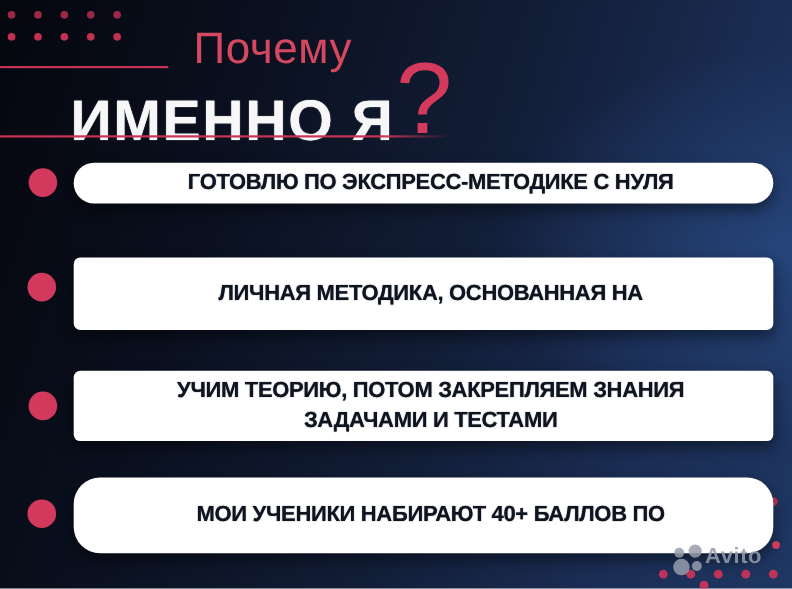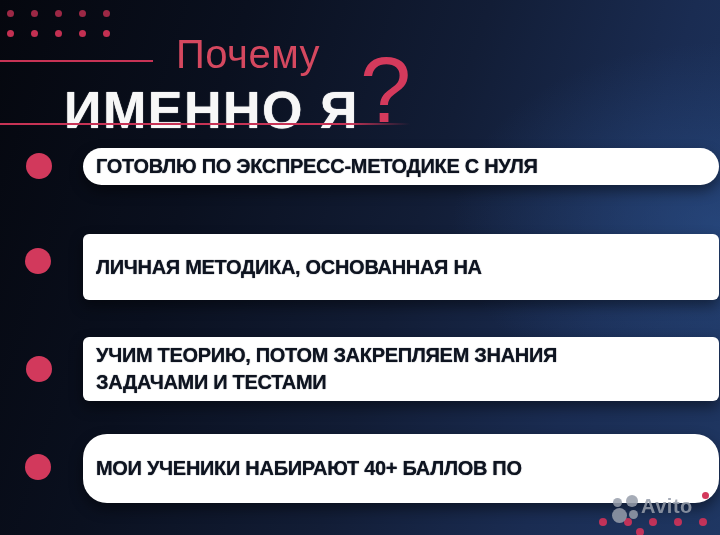--- a/index.html
+++ b/index.html
@@ -14,45 +14,46 @@
   }
   .abs{position:absolute;}
   .dot{position:absolute;border-radius:50%;}
 
   
   .tl-dot{width:7px;height:7px;background:#c33052;}
   .tl-dot.dim{background:#9c2845;}
 
   
   .title-line1{
-    left:150px;top:32px;width:196px;
+    left:150px;top:22px;width:196px;
     font-size:40px;font-weight:400;color:#d5485f;
     letter-spacing:0.5px;text-align:center;
   }
   .title-line2{
     left:64px;top:80px;
     font-size:52px;font-weight:700;color:#f7f7f7;
     letter-spacing:1.5px;
     text-shadow:0 0 1px #f7f7f7;
   }
   .qmark{
     left:360px;top:44px;
     font-size:92px;line-height:1;font-weight:400;color:#d43a5c;
   }
   .red-line{position:absolute;height:2px;background:#c73355;}
   .red-line.fade{background:linear-gradient(to right,#c73355 85%,rgba(199,51,85,0));}
 
   
   .card{
-    position:absolute;left:83px;width:636px;
+    position:absolute;left:67px;width:636px;
     background:#ffffff;
     box-shadow:0 6px 14px rgba(0,0,0,0.45);
     display:flex;flex-direction:column;justify-content:center;
     padding-left:13px;box-sizing:border-box;
     z-index:2;
+    align-items:center;
   }
   .card-line{
     font-size:20px;font-weight:700;color:#0e1420;
     letter-spacing:-0.3px;line-height:1.33;
     text-shadow:0 0 1px rgba(13,18,32,0.85);
     white-space:nowrap;
   }
   .bullet{
     position:absolute;width:26px;height:26px;border-radius:50%;
     background:#d2395c;z-index:2;

